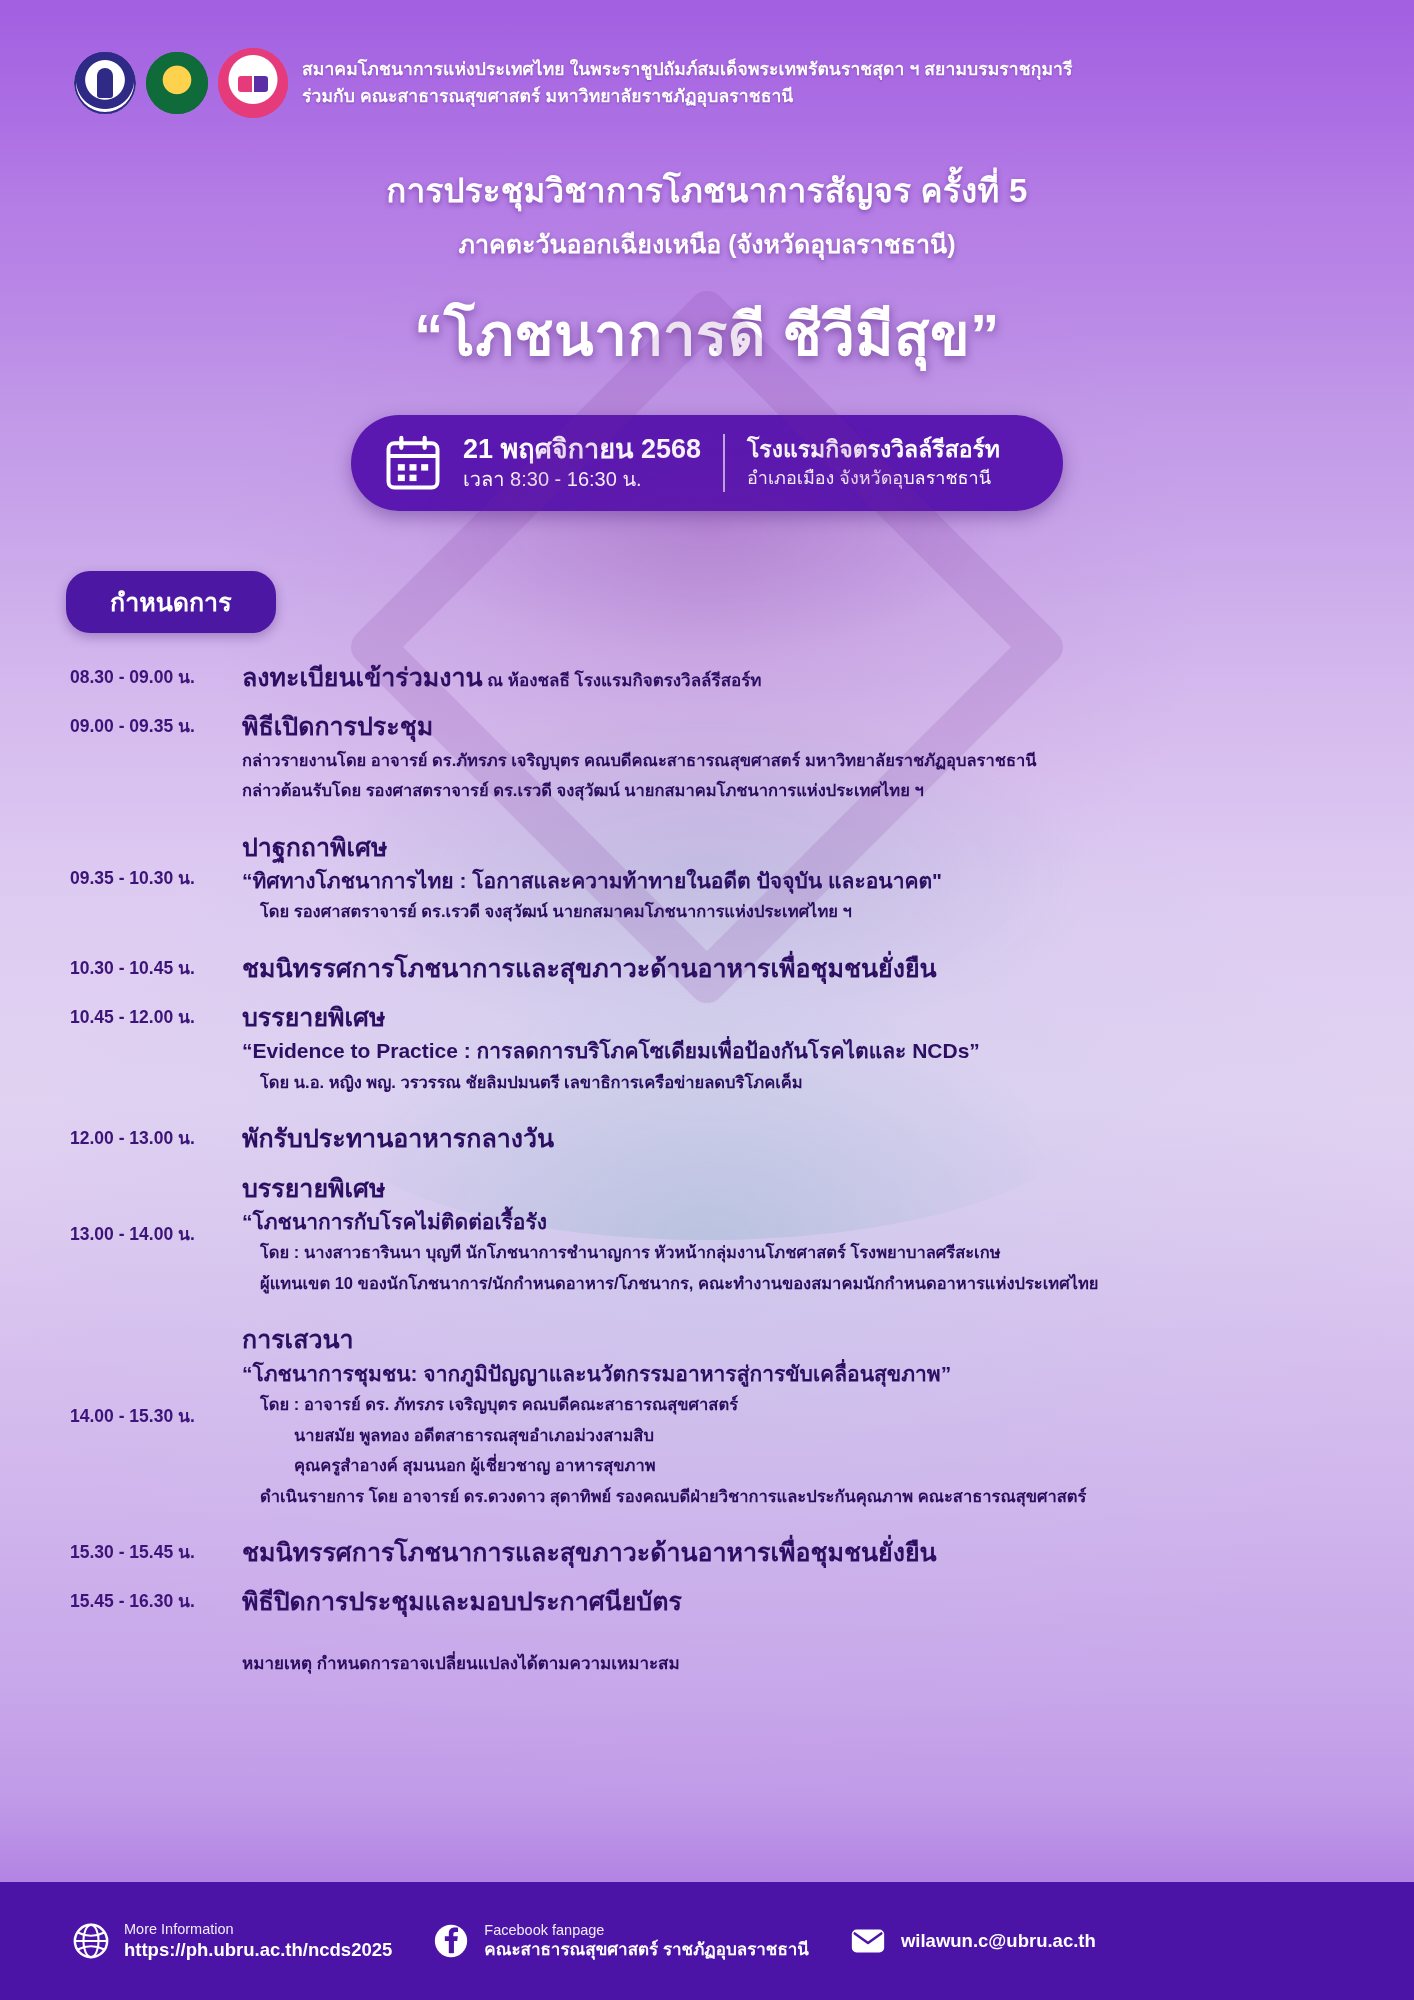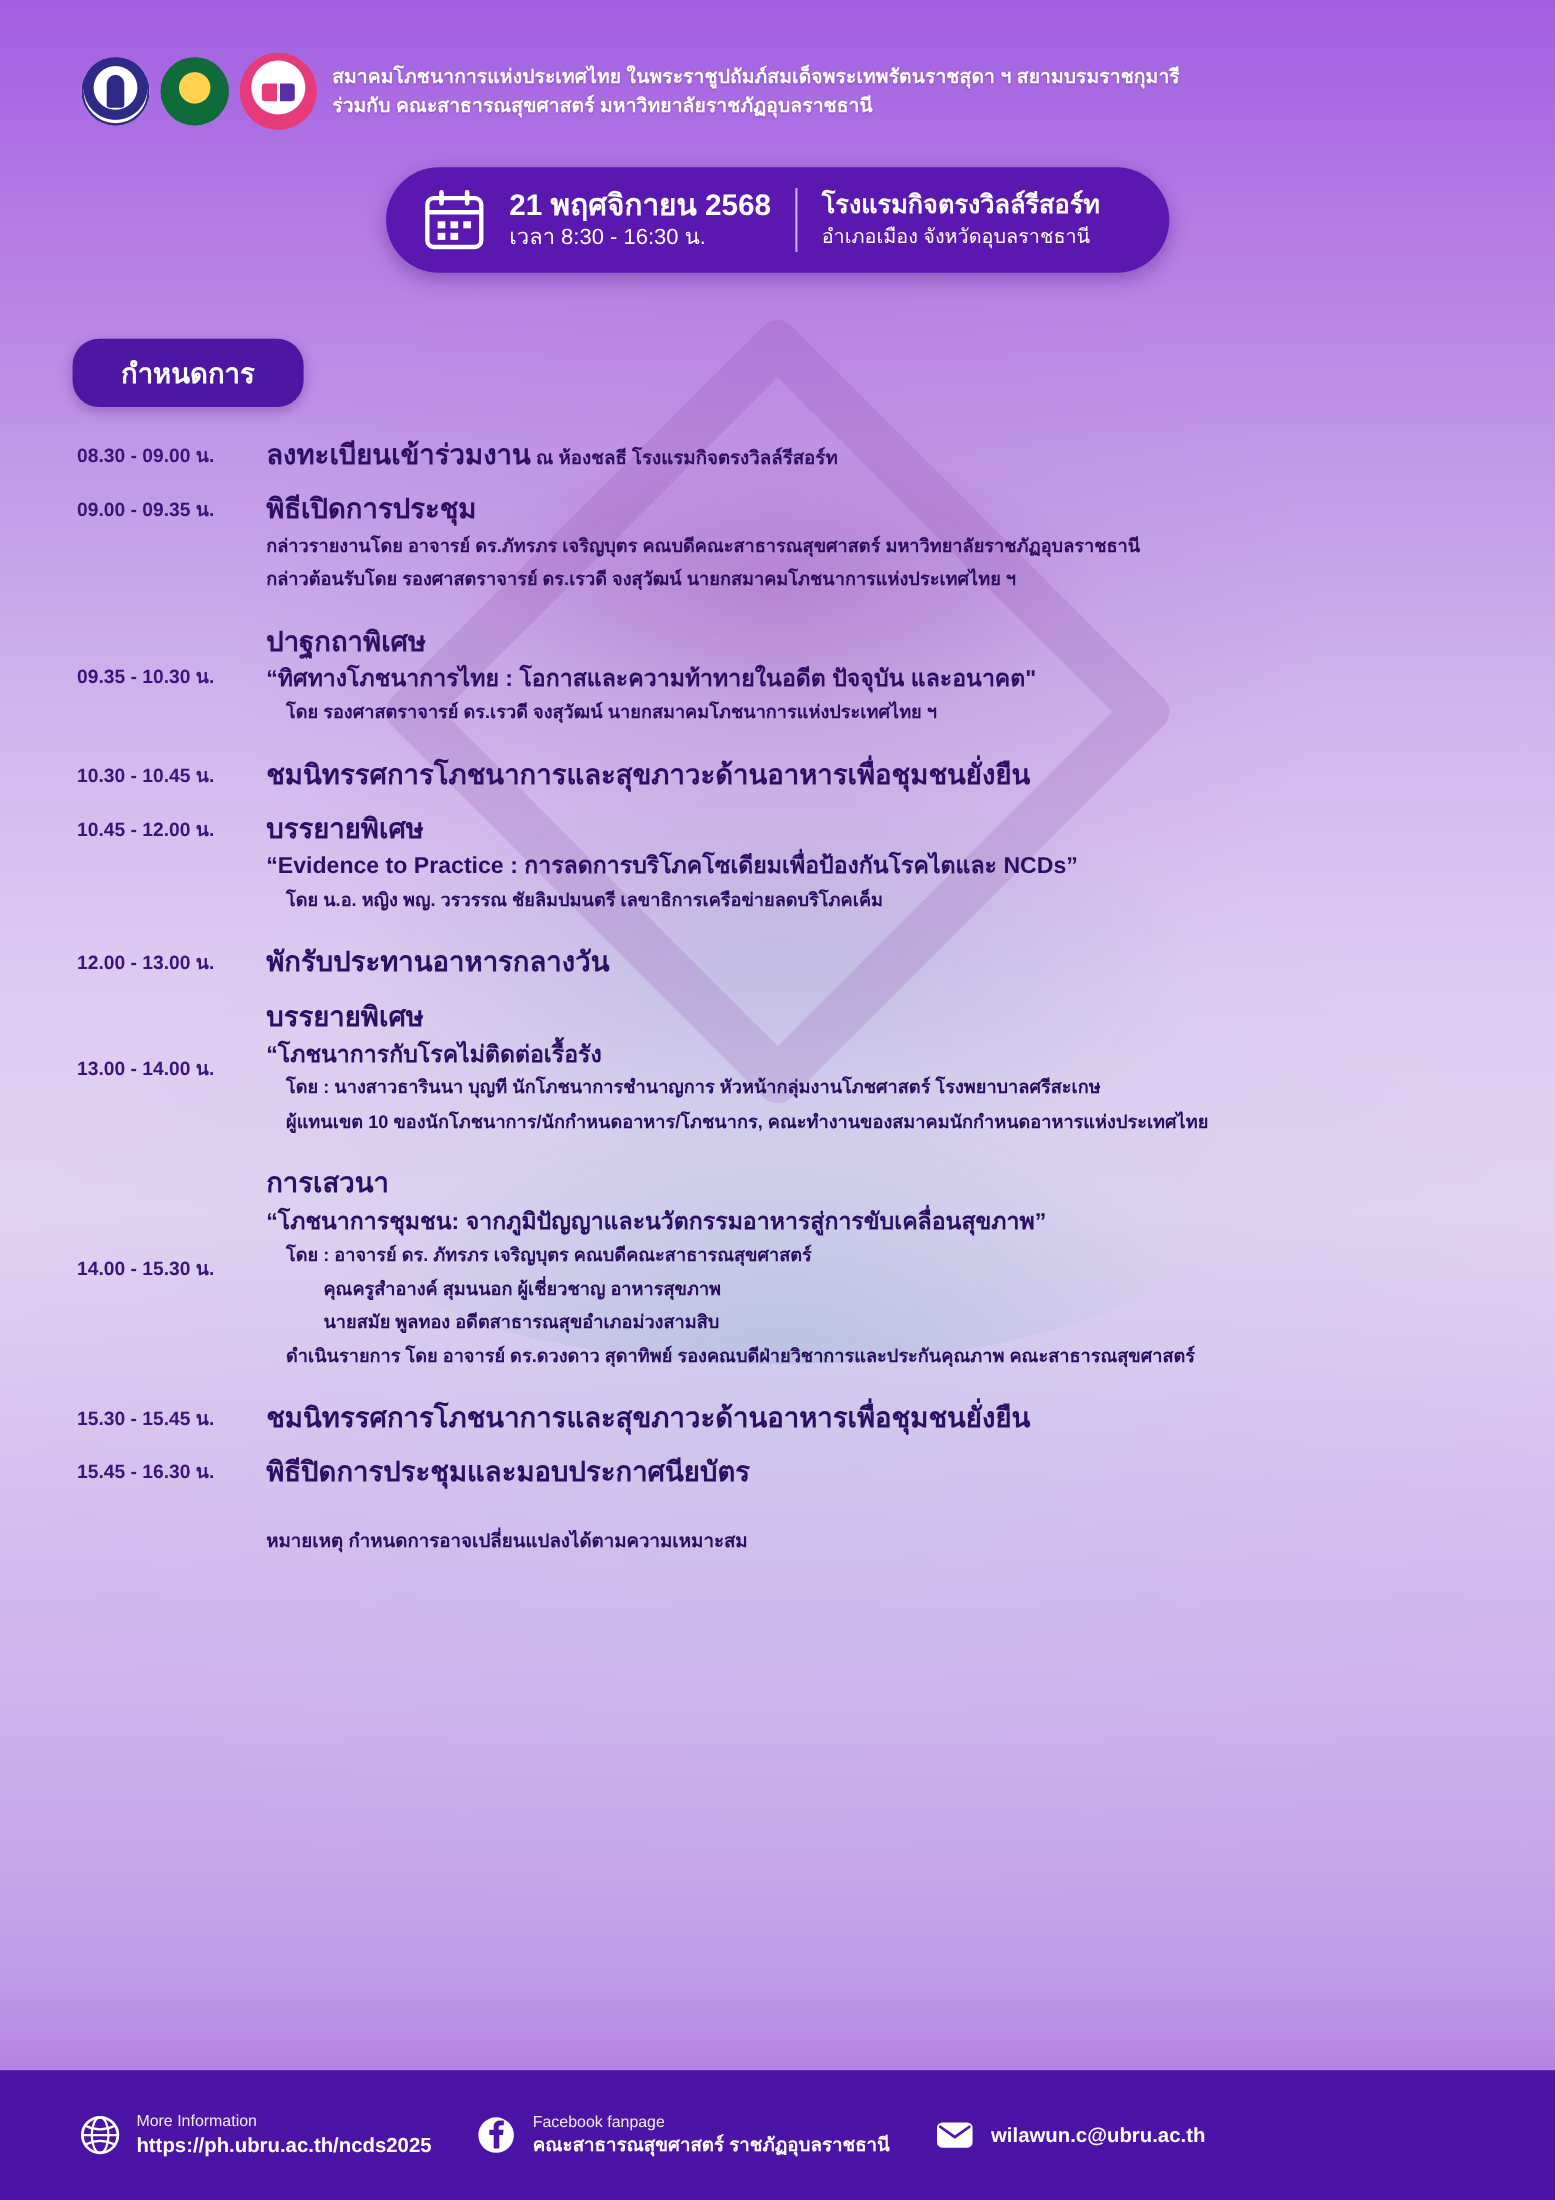--- a/index.html
+++ b/index.html
@@ -182,20 +182,25 @@
       <div class="logo logo-2"></div>
       <div class="logo logo-3"></div>
     </div>
     <div class="org-lines">
       <div>สมาคมโภชนาการแห่งประเทศไทย ในพระราชูปถัมภ์สมเด็จพระเทพรัตนราชสุดา ฯ สยามบรมราชกุมารี</div>
       <div>ร่วมกับ คณะสาธารณสุขศาสตร์ มหาวิทยาลัยราชภัฏอุบลราชธานี</div>
     </div>
   </div>
 
   
+  <div class="titles">
+    <div class="title-main">การประชุมวิชาการโภชนาการสัญจร ครั้งที่ 5</div>
+    <div class="title-sub">ภาคตะวันออกเฉียงเหนือ (จังหวัดอุบลราชธานี)</div>
+    <div class="title-theme">“โภชนาการดี ชีวีมีสุข”</div>
+  </div>
 
   
   <div class="date-pill">
     <svg class="cal-icon" viewBox="0 0 48 48">
       <rect x="3" y="7" width="42" height="38" rx="5" fill="none" stroke="#ffffff" stroke-width="3.4"></rect>
       <line x1="3" y1="18" x2="45" y2="18" stroke="#ffffff" stroke-width="3.4"></line>
       <line x1="14" y1="2.5" x2="14" y2="11" stroke="#ffffff" stroke-width="3.6" stroke-linecap="round"></line>
       <line x1="34" y1="2.5" x2="34" y2="11" stroke="#ffffff" stroke-width="3.6" stroke-linecap="round"></line>
       <rect x="11" y="25" width="6" height="5.5" fill="#ffffff"></rect>
       <rect x="21" y="25" width="6" height="5.5" fill="#ffffff"></rect>
@@ -275,22 +280,22 @@
           <div class="ln-body indent">ผู้แทนเขต 10 ของนักโภชนาการ/นักกำหนดอาหาร/โภชนากร,  คณะทำงานของสมาคมนักกำหนดอาหารแห่งประเทศไทย</div>
         </div>
       </div>
       <div class="gap-m"></div>
       <div class="row">
         <div class="time mid">14.00 - 15.30 น.</div>
         <div class="content">
           <div class="ln-head">การเสวนา</div>
           <div class="ln-topic">“โภชนาการชุมชน: จากภูมิปัญญาและนวัตกรรมอาหารสู่การขับเคลื่อนสุขภาพ”</div>
           <div class="ln-body indent">โดย : อาจารย์ ดร. ภัทรภร เจริญบุตร คณบดีคณะสาธารณสุขศาสตร์</div>
+          <div class="ln-body indent2">นายสมัย พูลทอง อดีตสาธารณสุขอำเภอม่วงสามสิบ</div>
           <div class="ln-body indent2">คุณครูสำอางค์ สุมนนอก ผู้เชี่ยวชาญ อาหารสุขภาพ</div>
-          <div class="ln-body indent2">นายสมัย พูลทอง อดีตสาธารณสุขอำเภอม่วงสามสิบ</div>
           <div class="ln-body indent">ดำเนินรายการ โดย อาจารย์ ดร.ดวงดาว สุดาทิพย์ รองคณบดีฝ่ายวิชาการและประกันคุณภาพ คณะสาธารณสุขศาสตร์</div>
         </div>
       </div>
       <div class="gap-m"></div>
       <div class="row">
         <div class="time">15.30 - 15.45 น.</div>
         <div class="content">
           <div class="ln-head">ชมนิทรรศการโภชนาการและสุขภาวะด้านอาหารเพื่อชุมชนยั่งยืน</div>
         </div>
       </div>

